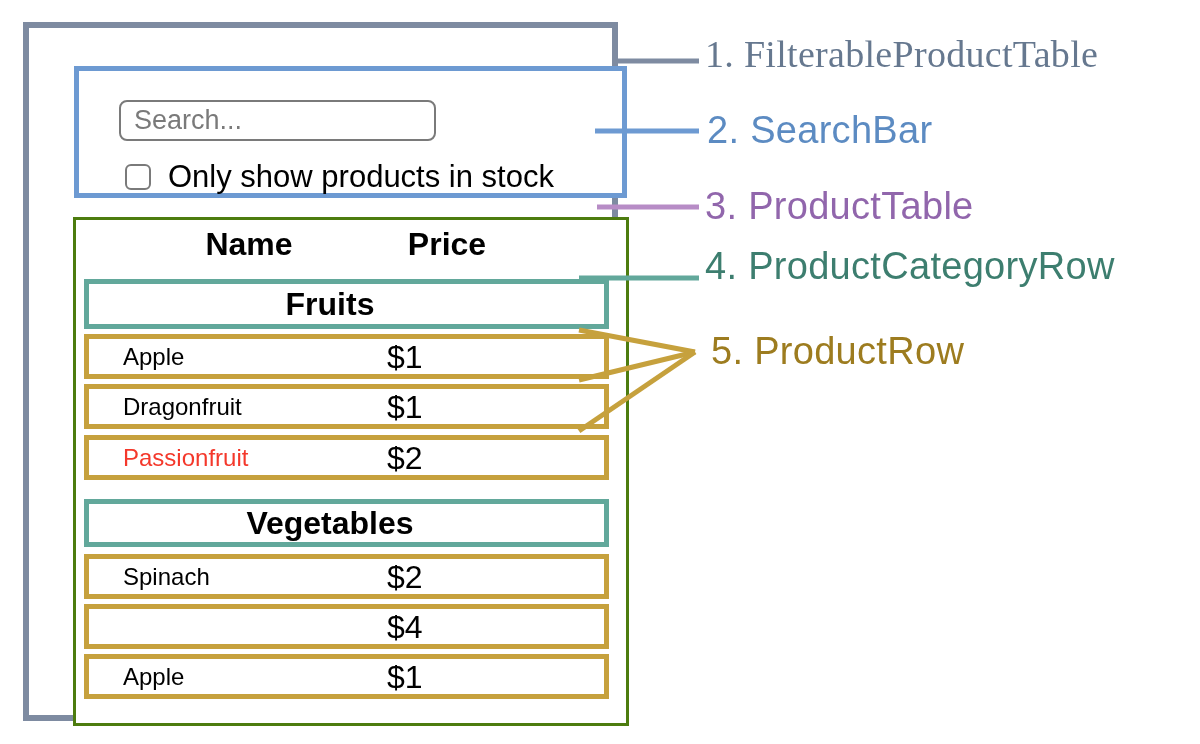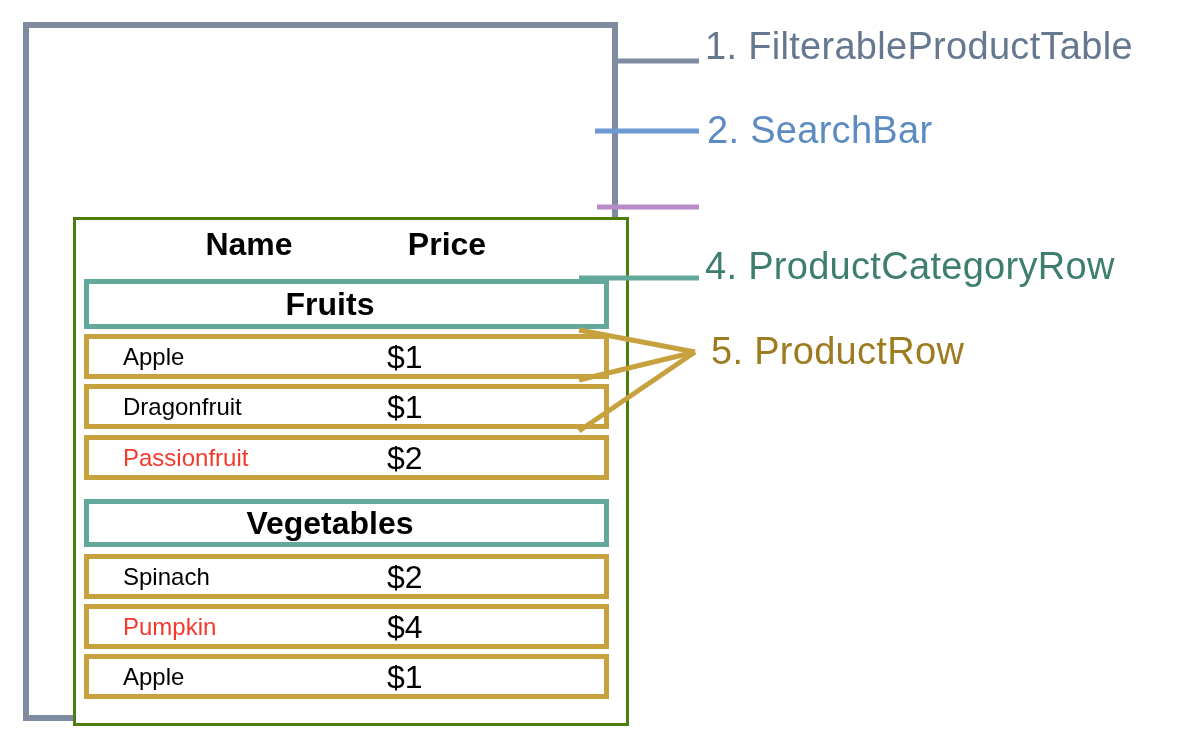--- a/index.html
+++ b/index.html
@@ -58,33 +58,40 @@
 
   .highlight { color:#F4382B !important; }
 
   
   .connectors { position:absolute; left:0; top:0; width:1200px; height:744px;
                 pointer-events:none; }
 
   
   .legend-label { position:absolute; transform:translateY(-52%); font-size:38px;
                   font-weight:500; letter-spacing:0.3px; white-space:nowrap; }
-  .ll-1 { left:705px; top:47px;  }
+  .ll-1 { left:705px; top:55px;font-family:Liberation Serif, serif;  }
   .ll-2 { left:707px; top:131px; }
   .ll-3 { left:705px; top:207px; }
   .ll-4 { left:705px; top:267px; }
   .ll-5 { left:711px; top:352px; }
 </style>
 </head>
 <body>
 
 <div class="canvas">
 
   <div class="outer-box">
 
+    <div class="searchbar-box">
+      <input class="search-input" type="text" placeholder="Search..." style="">
+      <div class="checkbox-row">
+        <div class="checkbox"></div>
+        <span class="checkbox-label">Only show products in stock</span>
+      </div>
+    </div>
 
     <div class="table-box">
       <span class="col-header name">Name</span>
       <span class="col-header price">Price</span>
 
       <div class="category-row fruits">
         <span class="category-label">Fruits</span>
       </div>
 
       <div class="product-row row-apple">
@@ -102,21 +109,20 @@
 
       <div class="category-row vegetables">
         <span class="category-label">Vegetables</span>
       </div>
 
       <div class="product-row row-spinach">
         <span class="pname">Spinach</span>
         <span class="pprice">$2</span>
       </div>
       <div class="product-row row-pumpkin">
-        <span class="pname highlight">Pumpkin</span>
         <span class="pprice">$4</span>
       </div>
       <div class="product-row row-peas">
         <span class="pname">Apple</span>
         <span class="pprice">$1</span>
       </div>
     </div>
   </div>
 
   <svg class="connectors" viewBox="0 0 1200 744" xmlns="http://www.w3.org/2000/svg">
@@ -124,15 +130,16 @@
     <line x1="595" y1="131" x2="699" y2="131" stroke="#6D9AD2" stroke-width="5"></line>
     <line x1="597" y1="207" x2="699" y2="207" stroke="#B78CC6" stroke-width="5"></line>
     <line x1="579" y1="278" x2="699" y2="278" stroke="#62A89B" stroke-width="5"></line>
     <line x1="579" y1="330" x2="695" y2="352" stroke="#C6A13D" stroke-width="5"></line>
     <line x1="579" y1="380" x2="695" y2="352" stroke="#C6A13D" stroke-width="5"></line>
     <line x1="579" y1="431" x2="695" y2="352" stroke="#C6A13D" stroke-width="5"></line>
   </svg>
 
   <div class="legend-label ll-1" style="color: rgb(102, 120, 143);">1. FilterableProductTable</div>
   <div class="legend-label ll-2" style="color: rgb(92, 139, 194);">2. SearchBar</div>
+  <div class="legend-label ll-3" style="color: rgb(145, 102, 172);">3. ProductTable</div>
   <div class="legend-label ll-4" style="color: rgb(61, 126, 111);">4. ProductCategoryRow</div>
   <div class="legend-label ll-5" style="color: rgb(157, 124, 31);">5. ProductRow</div>
 </div>
 
 </body></html>

